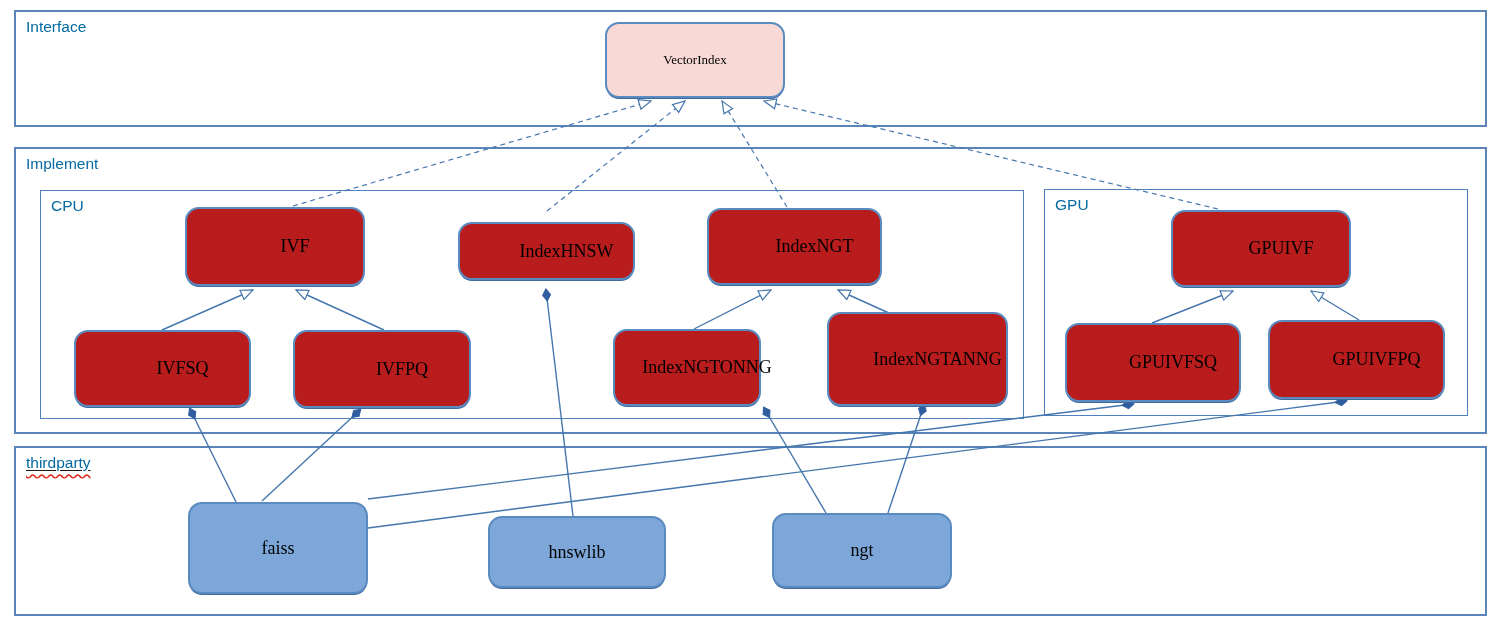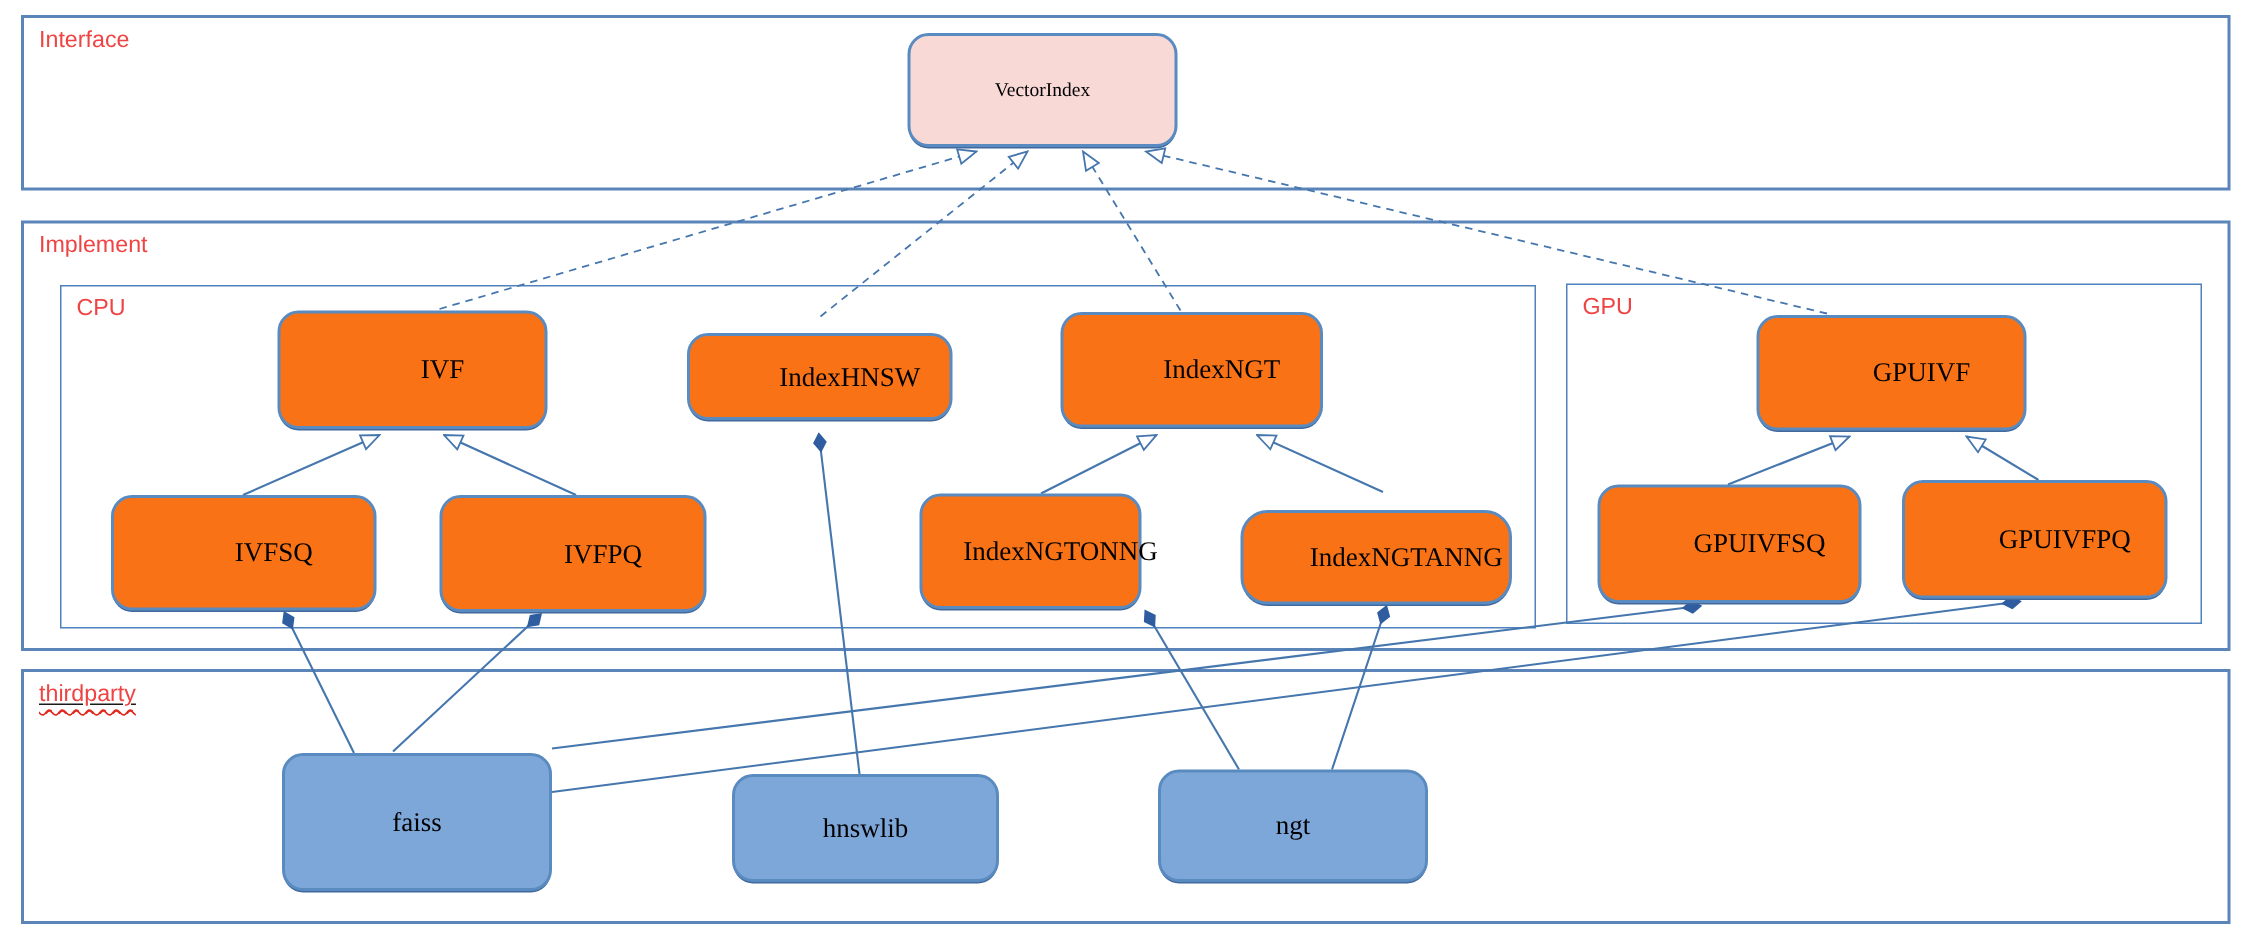--- a/index.html
+++ b/index.html
@@ -7,21 +7,21 @@
     position:relative; width:1503px; height:628px; background:#ffffff;
     font-family:"Liberation Sans", sans-serif; overflow:hidden;
   }
   
   .frame {
     position:absolute; border:2px solid #5b84b8; background:transparent;
     box-sizing:border-box; z-index:1;
   }
   .frame.inner { border-width:1.5px; border-color:#4f81bd; }
   .frame-label {
-    position:absolute; left:10px; top:6px; font-size:15.5px; color:#ef4444;
+    position:absolute; left:10px; top:6px; font-size:15.5px; color:#0369a1;
     font-family:"Liberation Sans", sans-serif; white-space:nowrap;
   }
   .tp-underline-outer {
     text-decoration: underline wavy #e02b20;
     text-underline-offset: 5px;
   }
   .tp-underline-inner {
     text-decoration: underline solid #1a1a1a;
     text-underline-offset: 2px;
   }
@@ -32,21 +32,21 @@
   #edges line { stroke:#4576ad; stroke-width:1.4; }
   #edges line.dashed { stroke-dasharray:5 4; stroke-width:1.2; }
   
   .node {
     position:absolute; box-sizing:border-box; z-index:3;
     border:2px solid #5a8bc0; border-radius:14px;
     box-shadow:0 2px 0 -1px #41699e;
     display:flex; align-items:center; justify-content:center;
     font-family:"Liberation Serif", serif; font-size:18px; color:#000;
   }
-  .node.green { background:#f97316;padding-left:40px; }
+  .node.green { background:#b91c1c;padding-left:40px; }
   .node.blue  { background:#7da7d9; }
   .node.pink  { background:#f8d9d6; font-size:13px; }
 </style>
 </head>
 <body>
 
 <div id="canvas">
 
   <div class="frame" style="left:14px; top:10px; width:1473px; height:117px;">
     <span class="frame-label">Interface</span>
@@ -118,21 +118,21 @@
 
   <div class="node green" style="left:74px; top:330px; width:177px; height:77px;">
     <span>IVFSQ</span>
   </div>
   <div class="node green" style="left:293px; top:330px; width:178px; height:78px;">
     <span>IVFPQ</span>
   </div>
   <div class="node green" style="left:613px; top:329px; width:148px; height:77px;">
     <span>IndexNGTONNG</span>
   </div>
-  <div class="node green" style="left:827px; top:340px; width:181px; height:63px;border-radius:18px;">
+  <div class="node green" style="left:827px; top:312px; width:181px; height:94px;">
     <span>IndexNGTANNG</span>
   </div>
   <div class="node green" style="left:1065px; top:323px; width:176px; height:79px;">
     <span>GPUIVFSQ</span>
   </div>
   <div class="node green" style="left:1268px; top:320px; width:177px; height:79px;">
     <span>GPUIVFPQ</span>
   </div>
 
   <div class="node blue" style="left:188px; top:502px; width:180px; height:92px;">

